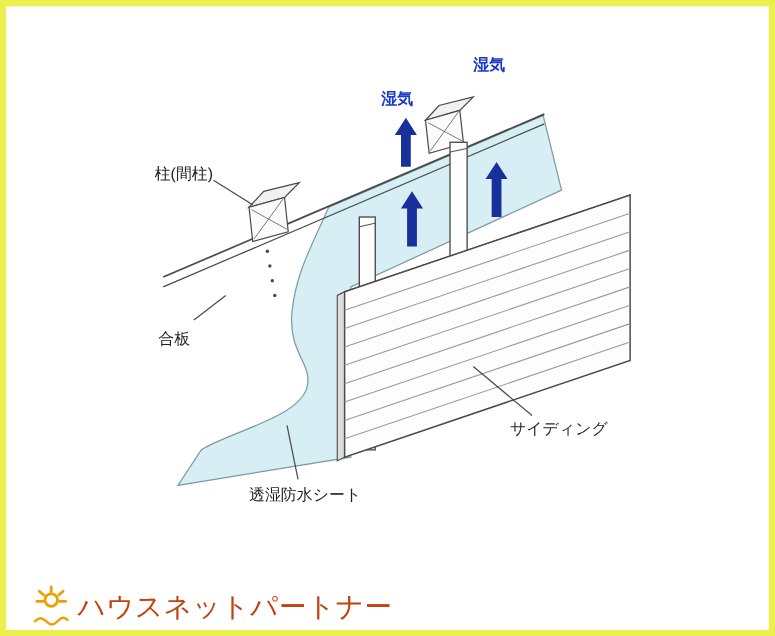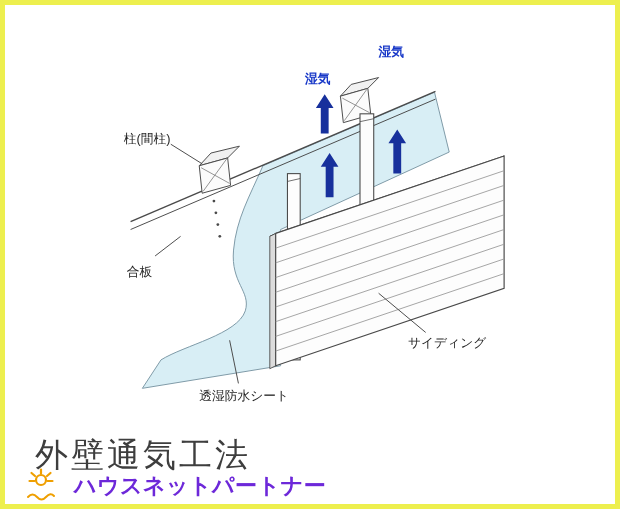--- a/index.html
+++ b/index.html
@@ -16,22 +16,22 @@
     position:absolute; left:30px; top:428px;
     font-family:"DejaVu Serif","Liberation Serif",serif;
     font-size:33px; color:#3e3e3e; letter-spacing:3px; white-space:nowrap;
   }
   .brand-row {
     position:absolute; left:18px; top:463px;
     display:flex; align-items:center; gap:3px;
   }
   .brand-mark { display:block; }
   .brand-name {
-    font-size:22px; font-weight:bold; color:#6d28d9;
-    letter-spacing:0.5px; white-space:nowrap;margin-left:12px;
+    font-size:22px; font-weight:normal; color:#c2410c;
+    letter-spacing:0.5px; white-space:nowrap;
   }
 </style>
 </head>
 <body>
 
 <div class="frame">
 
   <svg class="diagram-svg" width="610" height="499" viewBox="0 0 620 509" xmlns="http://www.w3.org/2000/svg">
 
     <path d="M 262 164 L 437 89 L 452 150 L 280 229 L 280 368 L 139 391 L 158 362
@@ -102,21 +102,20 @@
     </g>
 
     <text class="lbl" x="120" y="141">柱(間柱)</text>
     <text class="lbl" x="123" y="276">合板</text>
     <text class="lbl-blue" x="305" y="80">湿気</text>
     <text class="lbl-blue" x="380" y="52">湿気</text>
     <text class="lbl" x="410" y="349">サイディング</text>
     <text class="lbl" x="197" y="403">透湿防水シート</text>
   </svg>
 
-  <div class="caption-title">外壁通気工法</div>
 
   <div class="brand-row">
     <svg class="brand-mark" width="36" height="36" viewBox="0 0 36 36" xmlns="http://www.w3.org/2000/svg">
       <g stroke="#ef9f00" fill="none" stroke-width="2.2" stroke-linecap="round">
         <circle cx="18" cy="12" r="5"></circle>
         <line x1="18" y1="1.5" x2="18" y2="5.5"></line>
         <line x1="8.5" y1="5" x2="12" y2="8"></line>
         <line x1="27.5" y1="5" x2="24" y2="8"></line>
         <line x1="6.5" y1="13" x2="11.5" y2="13"></line>
         <line x1="24.5" y1="13" x2="29.5" y2="13"></line>

